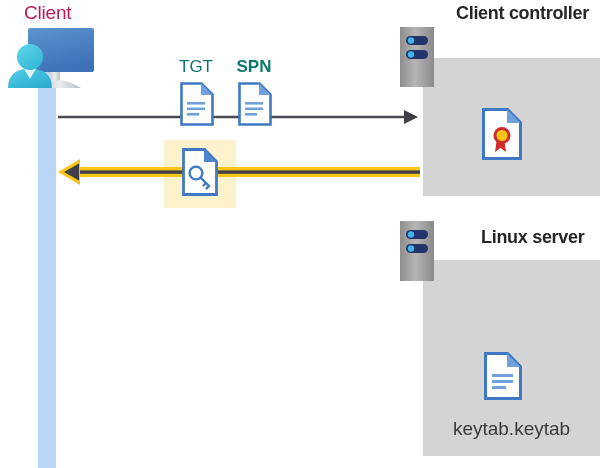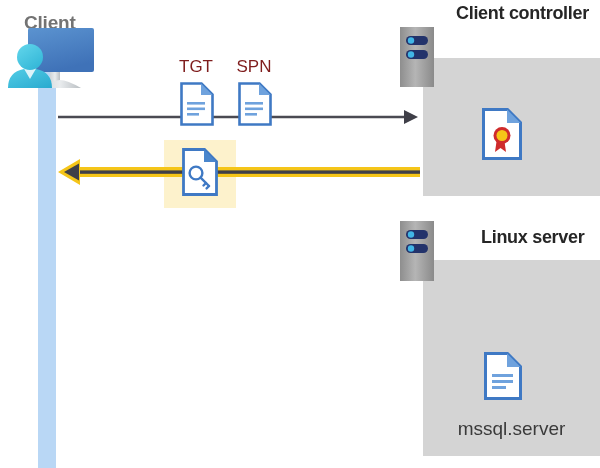--- a/index.html
+++ b/index.html
@@ -24,24 +24,24 @@
     left: 38px;
     top: 62px;
     width: 18px;
     height: 406px;
     background: #b9d7f5;
   }
 
   
   #client-title {
     left: 24px;
-    top: 12px;
+    top: 2px;
     font-size: 19px;
-    font-weight: bold;
-    color: #737373;
+    font-weight: normal;
+    color: #be185d;
     letter-spacing: -0.2px;
     white-space: nowrap;
   }
 
   
   #client-icon { left: 6px; top: 26px; width: 96px; height: 68px; }
 
   
   .gray-panel { background: #d4d4d4; }
   #dc-panel    { left: 423px; top: 58px;  width: 177px; height: 138px; }
@@ -71,26 +71,26 @@
   
   #key-highlight {
     left: 164px; top: 140px;
     width: 72px; height: 68px;
     background: #fdf2cc;
   }
 
   
   .doc-label {
     font-size: 17px;
-    color: #7f1d1d;
+    color: #0f766e;
     text-align: center;
     white-space: nowrap;
   }
   #tgt-label { left: 172px; top: 57px; width: 48px; }
-  #spn-label { left: 228px; top: 57px; width: 52px; }
+  #spn-label { left: 228px; top: 57px; width: 52px; font-weight: bold; }
 
   
   #tgt-icon { left: 180px; top: 82px; width: 34px; height: 44px; }
   #spn-icon { left: 238px; top: 82px; width: 34px; height: 44px; }
   #key-doc-icon { left: 182px; top: 148px; width: 36px; height: 48px; }
   #cert-icon { left: 482px; top: 108px; width: 40px; height: 52px; }
   #sql-icon  { left: 484px; top: 276px; width: 44px; height: 50px; }
   #keytab-icon { left: 484px; top: 352px; width: 38px; height: 48px; }
 
   #keytab-label {
@@ -195,21 +195,21 @@
   <div class="abs" id="keytab-icon">
     <svg width="38" height="48" viewBox="0 0 38 48">
       <path d="M1.5 1.5 h22 l13 13 v32 h-35 z" fill="#ffffff" stroke="#3f79c4" stroke-width="3"></path>
       <path d="M23 1.5 l13.5 13.5 h-13.5 z" fill="#6fa2dd"></path>
       <rect x="8" y="22" width="21" height="3" fill="#6fa2dd"></rect>
       <rect x="8" y="28" width="21" height="3" fill="#6fa2dd"></rect>
       <rect x="8" y="34" width="14" height="3" fill="#6fa2dd"></rect>
     </svg>
   </div>
 
-  <div class="abs" id="keytab-label">mssql.server</div>
+  <div class="abs" id="keytab-label">keytab.keytab</div>
 
   <div class="abs" id="request-arrow">
     <svg width="362" height="22" viewBox="0 0 362 22">
       <line x1="0" y1="11" x2="348" y2="11" stroke="#4a4a52" stroke-width="2.4"></line>
       <path d="M346 4 l14 7 l-14 7 z" fill="#3f3f48"></path>
     </svg>
   </div>
 
   <div class="abs" id="key-highlight"></div>
 

